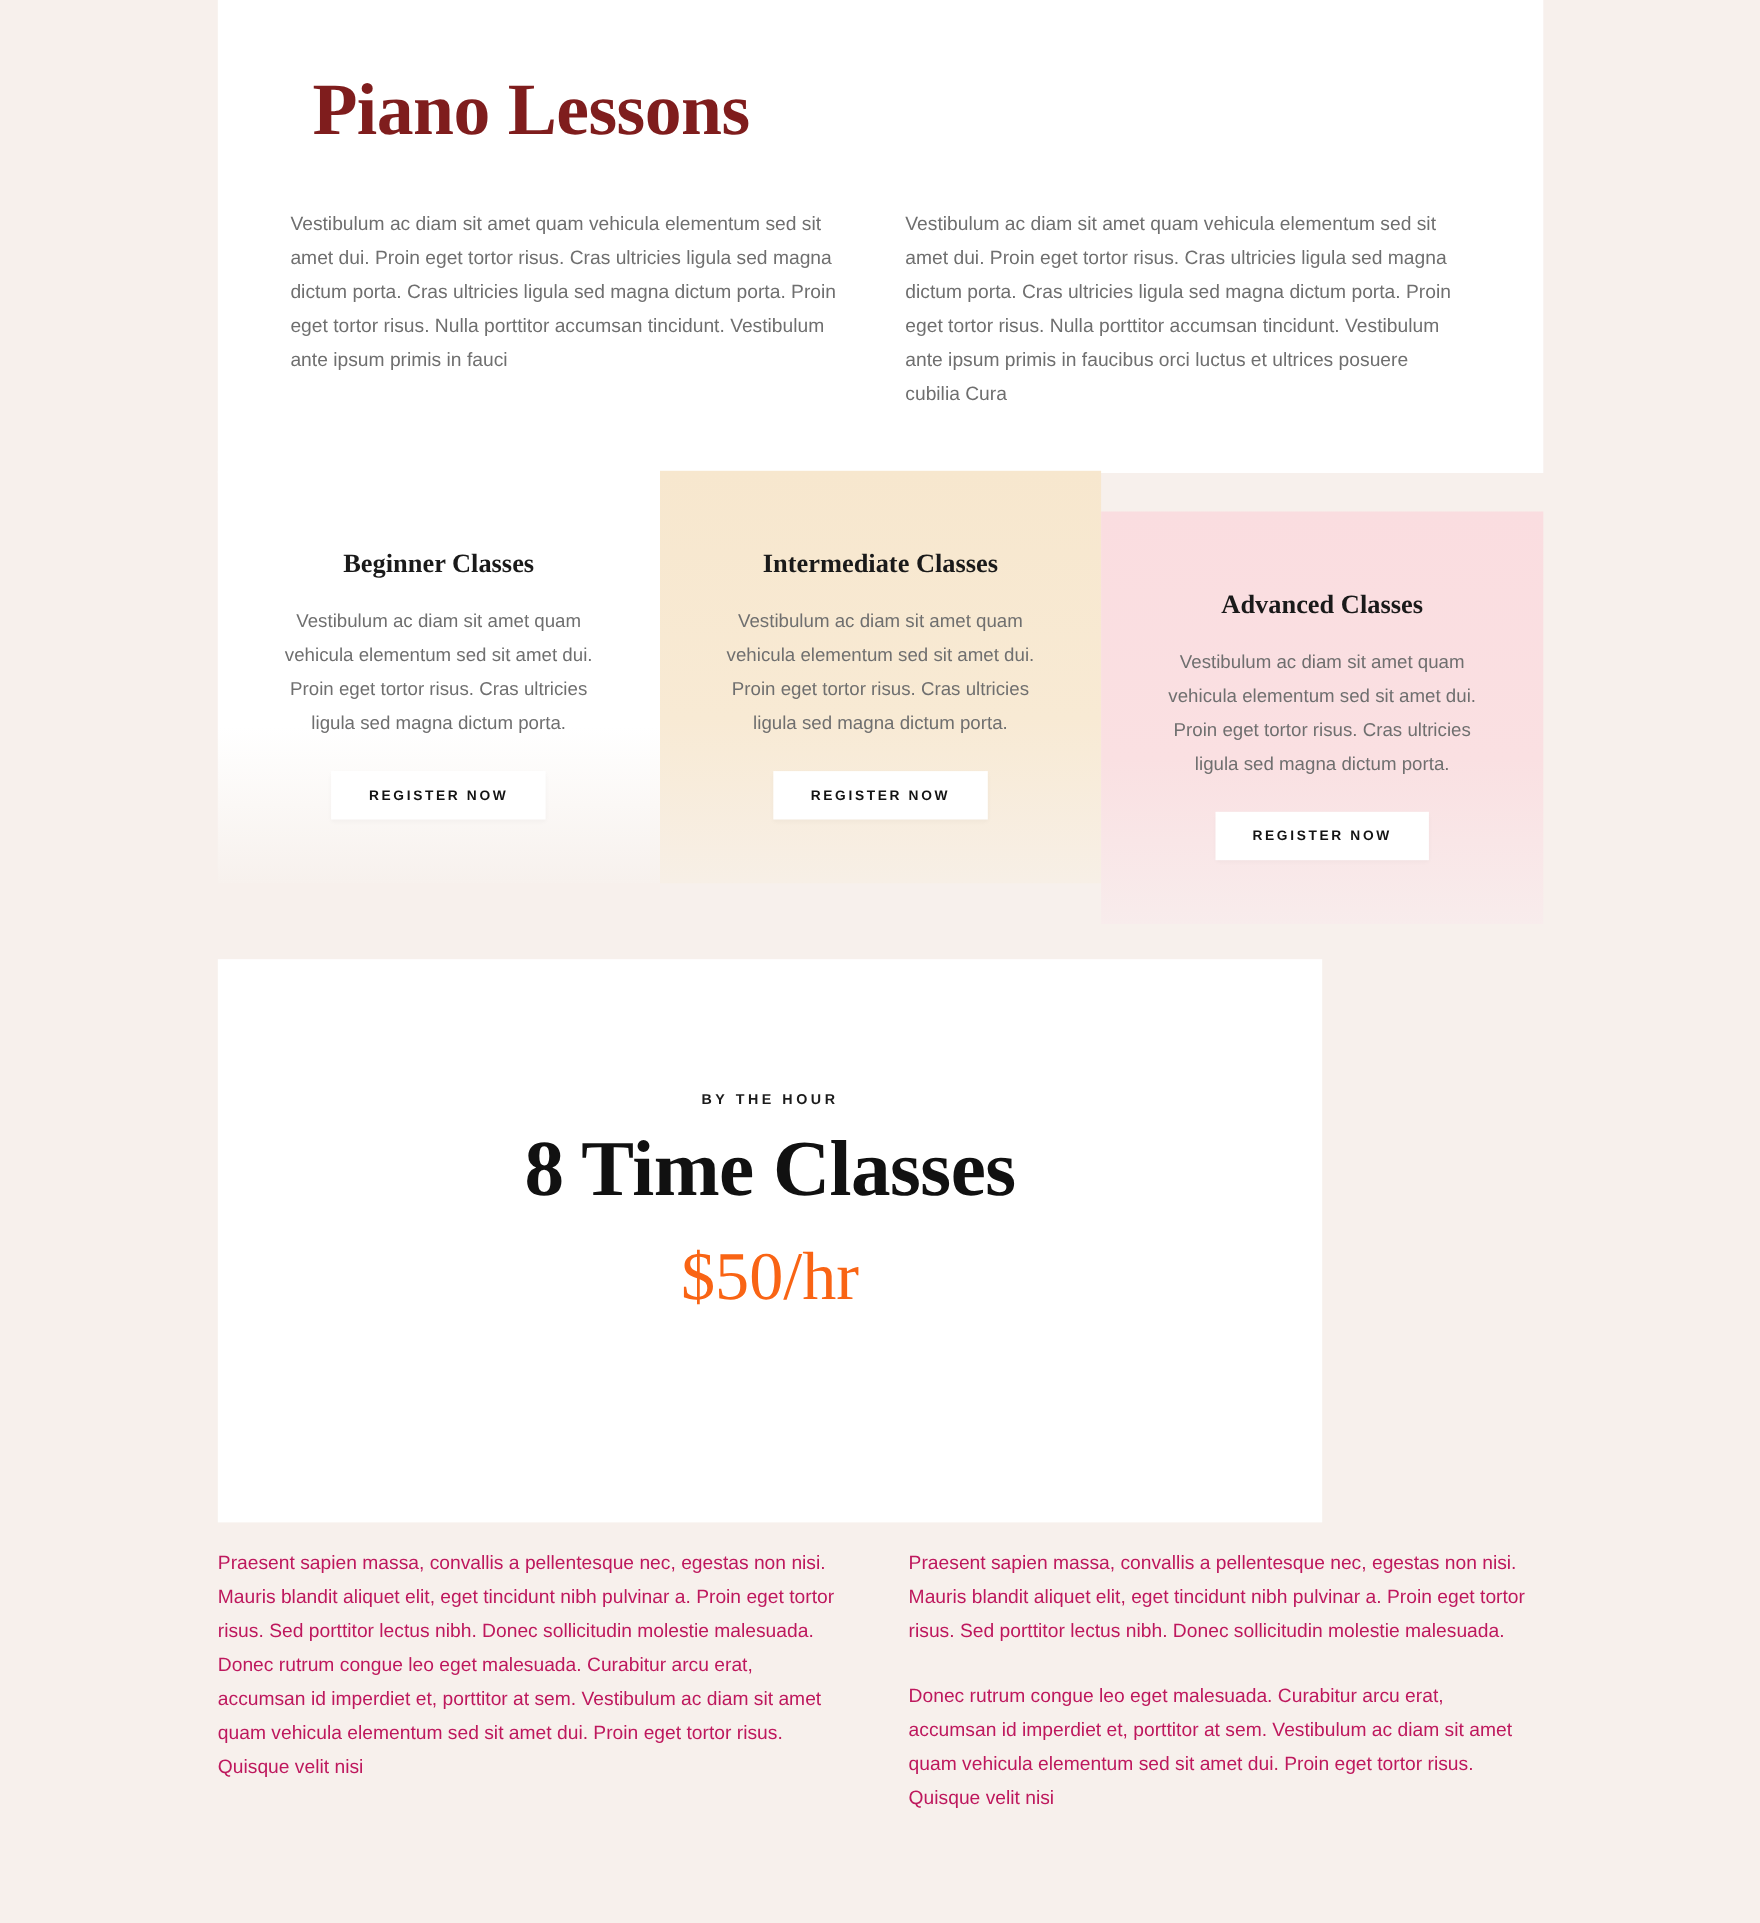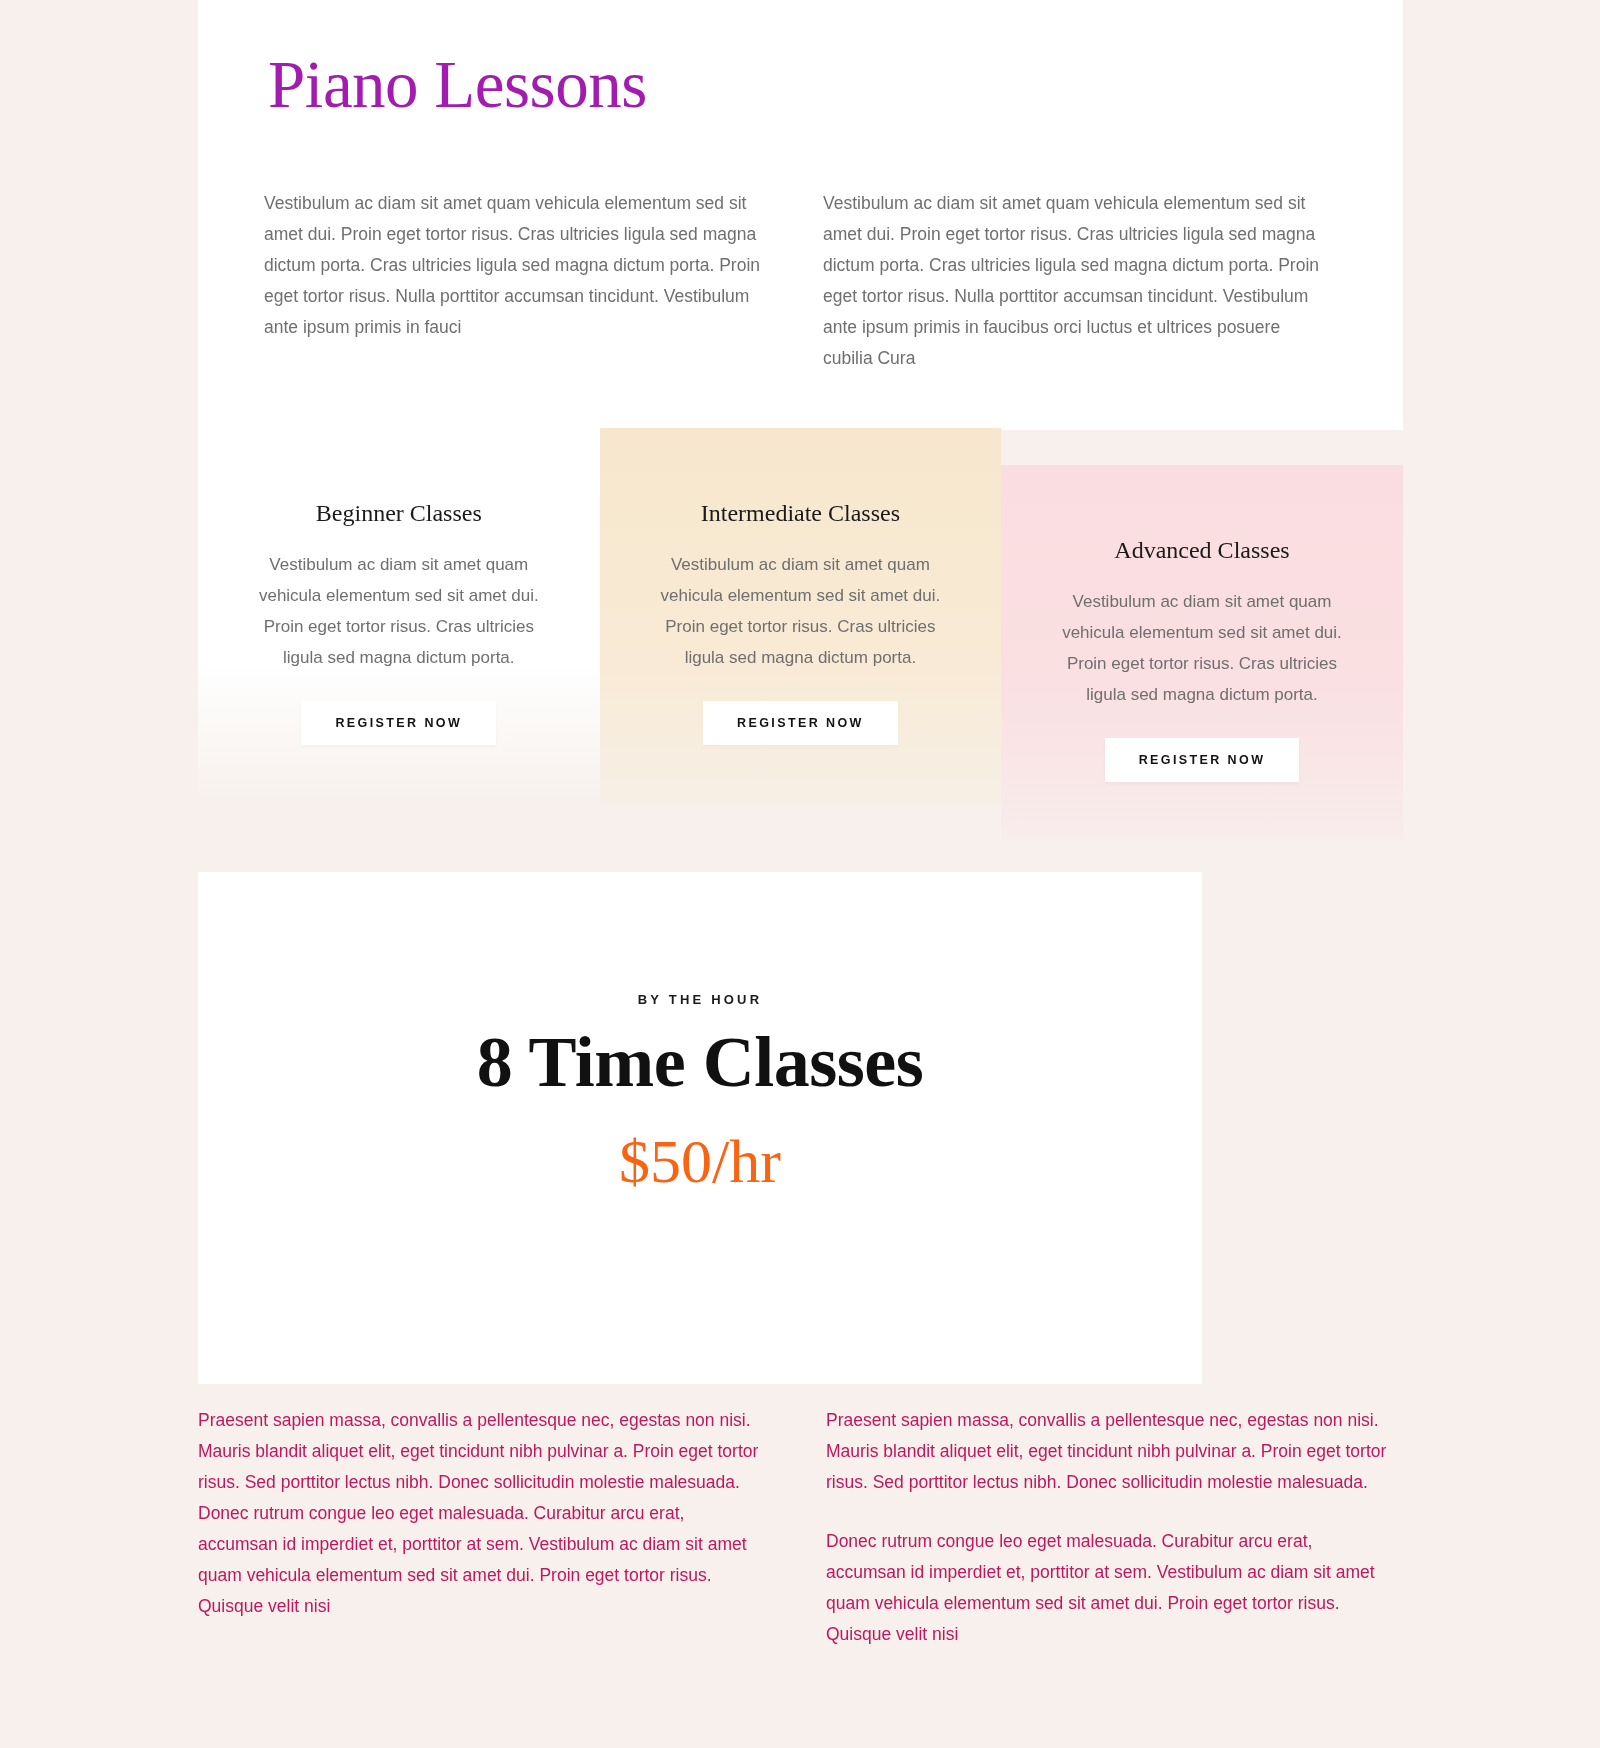--- a/index.html
+++ b/index.html
@@ -29,26 +29,26 @@
     top: 0;
     width: 1205px;
     height: 430px;
     background: #ffffff;
   }
   .hero-title {
     position: absolute;
     left: 268px;
     top: 48px;
     font-family: "Liberation Serif", serif;
-    font-weight: normal;
+    font-weight: bold;
     font-size: 67px;
     line-height: 1.1;
-    color: #a21caf;
+    color: #7f1d1d;
     letter-spacing: -0.5px;
-    margin: 0;
+    margin: 16px;
   }
   .intro-col {
     position: absolute;
     top: 188px;
     width: 500px;
     font-size: 17.5px;
     line-height: 31px;
     color: #6f6f6f;
   }
   .intro-col.left { left: 264px; }
@@ -76,21 +76,21 @@
   }
   .card.intermediate {
     background: linear-gradient(180deg, #f7e7ce 0%, #f8ead4 60%, #f7efe6 100%);
   }
   .card.advanced {
     background: linear-gradient(180deg, #fadde0 0%, #fae0e2 60%, #f8ecec 100%);
     margin-top: 37px;
   }
   .card-title {
     font-family: "Liberation Serif", serif;
-    font-weight: normal;
+    font-weight: bold;
     font-size: 24px;
     color: #1a1a1a;
     margin: 0 0 22px 0;
   }
   .card-text {
     font-size: 17px;
     line-height: 31px;
     color: #6f6f6f;
     margin: 0 auto;
     width: 305px;

